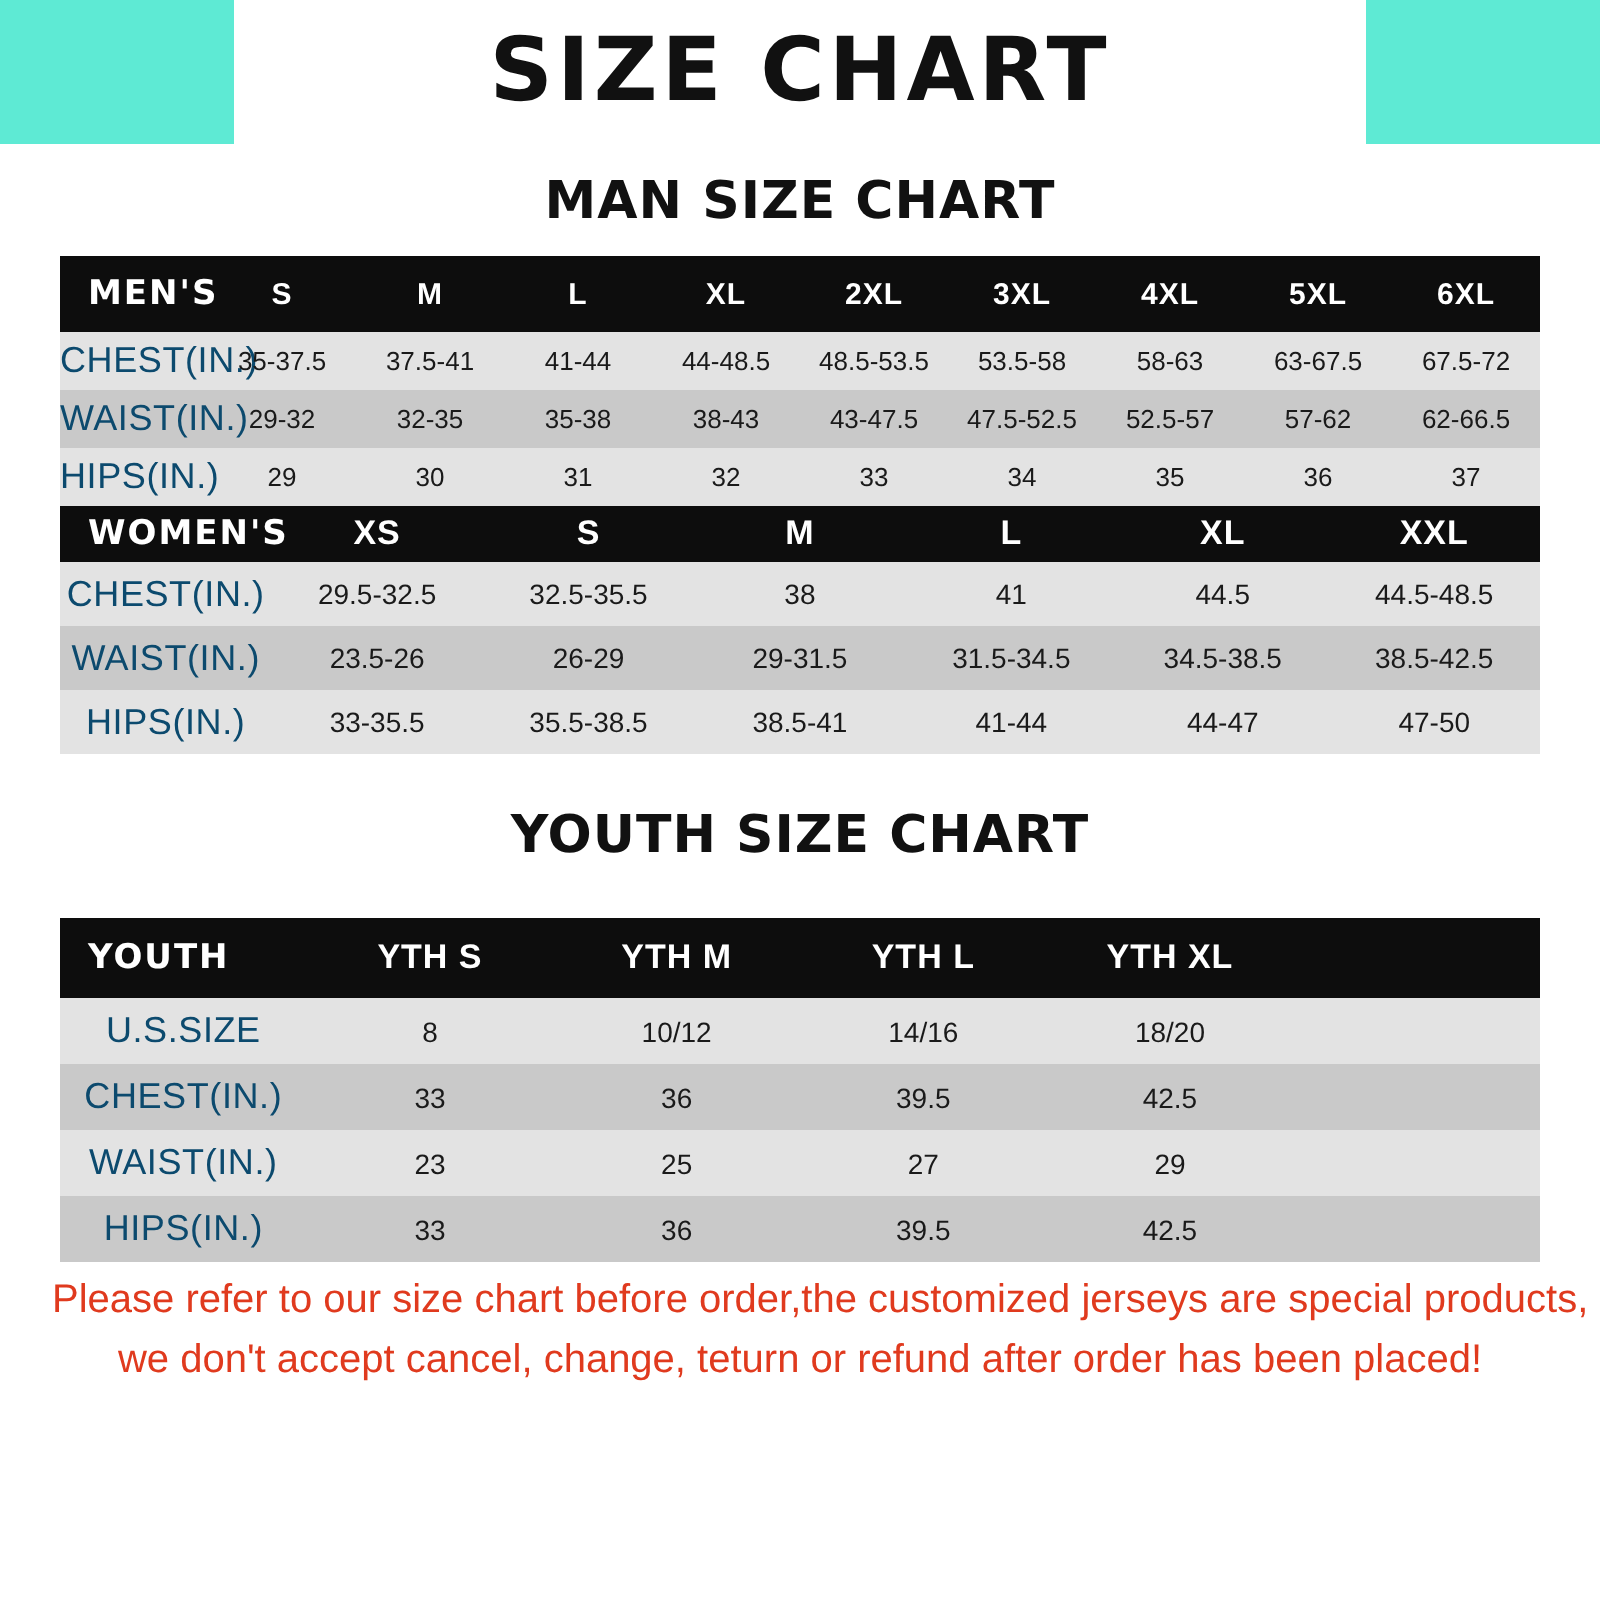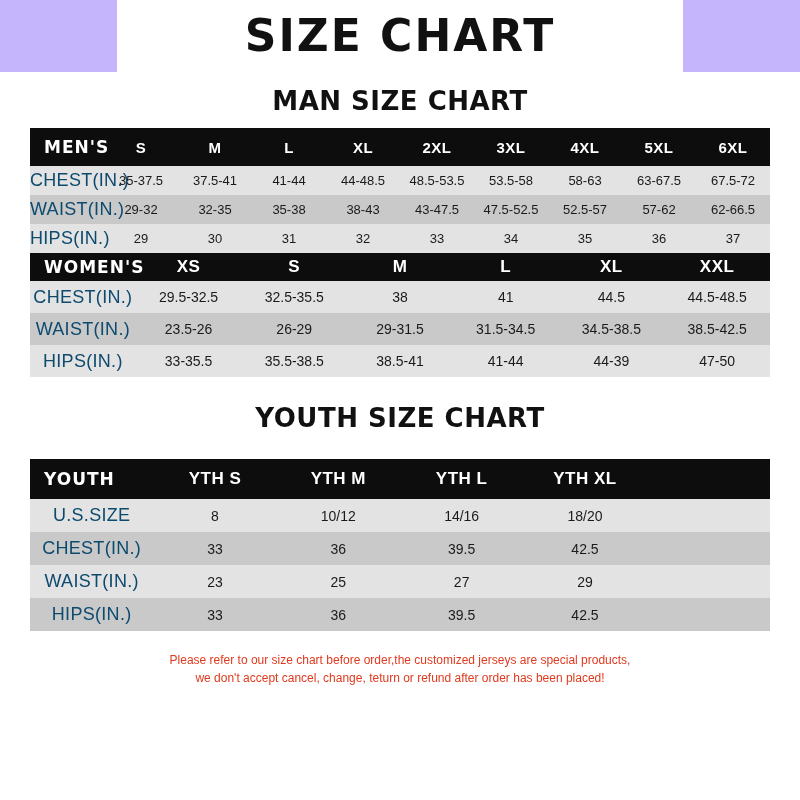--- a/index.html
+++ b/index.html
@@ -17,21 +17,21 @@
     position: relative;
     width: 800px;
     height: 800px;
     box-sizing: border-box;
     background: #ffffff;
   }
   
   .banner {
     position: relative;
     height: 72px;
-    background: #c4b5fd;
+    background: #5eead4;
     display: flex;
     align-items: center;
     justify-content: center;
   }
   .banner-inner {
     background: #ffffff;
     width: 566px;
     height: 72px;
     display: flex;
     align-items: center;
@@ -103,25 +103,25 @@
   table.women thead th { height: 28px; font-size: 17px; }
   table.women thead th.corner { font-size: 17px; }
   table.women th, table.women td { height: 32px; font-size: 14px; }
 
   
   table.youth thead th { height: 40px; font-size: 17px; }
   table.youth th, table.youth td { height: 33px; font-size: 14px; margin-top: 12px; }
 
   
   .note {
-    margin-top: 20px;
+    margin-top: 4px;
     padding: 0 26px;
     text-align: center;
     color: #e03a1e;
-    font-size: 12px;
+    font-size: 20px;
     line-height: 1.5;
     font-family: "Liberation Sans", sans-serif;
   }
   .note div { white-space: nowrap; }
 </style>
 </head>
 <body>
 
 <div class="page">
 
@@ -220,21 +220,21 @@
           <td>31.5-34.5</td>
           <td>34.5-38.5</td>
           <td>38.5-42.5</td>
         </tr>
         <tr class="light">
           <td class="rowhead">HIPS(IN.)</td>
           <td>33-35.5</td>
           <td>35.5-38.5</td>
           <td>38.5-41</td>
           <td>41-44</td>
-          <td>44-39</td>
+          <td>44-47</td>
           <td>47-50</td>
         </tr>
       </tbody>
     </table>
   </div>
 
   <div class="section-title sec-youth-title">YOUTH SIZE CHART</div>
   <div class="chart-wrap">
     <table class="chart youth">
       <thead>

